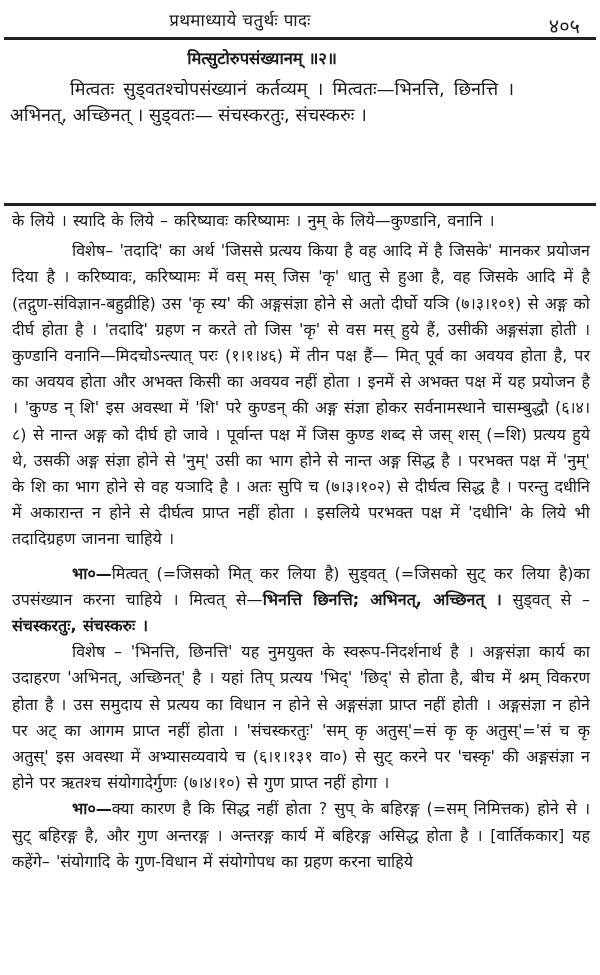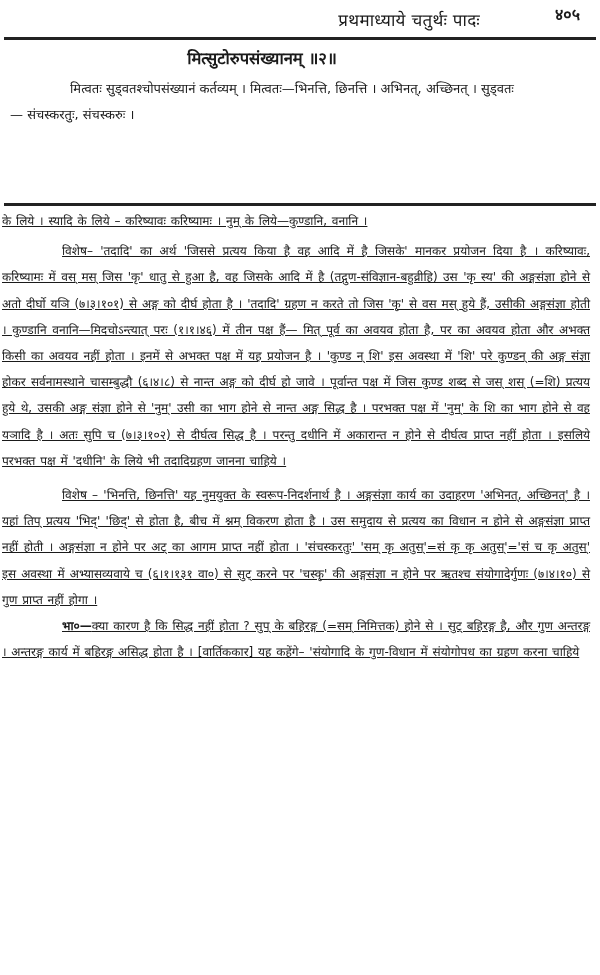--- a/index.html
+++ b/index.html
@@ -1,30 +1,30 @@
 <!DOCTYPE html>
 <html><head>
 <meta charset="utf-8">
 <style>
   html, body { margin:0; padding:0; background:#ffffff; }
   body { width:600px; height:975px; overflow:hidden; color:#1a1a1a;
          font-family: "DejaVu Sans", "Liberation Sans", sans-serif; }
   .page { position:relative; width:600px; height:975px; }
   .header { position:absolute; top:0; left:0; width:600px; height:40px; }
-  .running-head { position:absolute; left:0; width:480px; top:8px; text-align:right;
+  .running-head { position:absolute; left:0; width:480px; top:8px; text-align:center;
                   font-size:17px; letter-spacing:0.3px; }
-  .page-number { position:absolute; right:20px; top:3px; font-size:16px;font-weight:bold; }
+  .page-number { position:absolute; right:20px; top:12px; font-size:20px; }
   .rule-top { position:absolute; left:4px; right:4px; top:37px; height:3px; background:#222; }
   .rule-mid { position:absolute; left:4px; right:4px; top:203px; height:3px; background:#222; }
   .sutra-block { position:absolute; left:0; top:44px; width:524px; }
   .vartika-title { text-align:center; font-size:16.5px; line-height:26px; font-weight:bold; margin:2px 0 4px 0; }
-  .mb-para { font-size:13px; line-height:26px; margin:0 10px 0 10px; text-align:justify; text-align-last:left; }
+  .mb-para { font-size:18px; line-height:26px; margin:0 10px 0 10px; text-align:justify; text-align-last:left; }
   .indent { text-indent:60px; }
   .commentary { position:absolute; left:0; top:208px; width:600px; }
-  .cm-para { font-size:12px; line-height:26.2px; margin:0 10px 0 2px; text-align:justify; word-spacing:1px;text-decoration:underline; }
+  .cm-para { font-size:16px; line-height:26.2px; margin:0 10px 0 12px; text-align:justify; word-spacing:1px; }
   .b { font-weight:bold; }
   .gap { height:4px; }
 </style>
 </head>
 <body>
 
 <div class="page">
 
   <div class="header">
     <div class="running-head">प्रथमाध्याये चतुर्थः पादः</div>
@@ -38,17 +38,18 @@
   </div>
 
   <div class="rule-mid"></div>
 
   <div class="commentary">
     <p class="cm-para">के लिये । स्यादि के लिये – करिष्यावः करिष्यामः । नुम् के लिये—कुण्डानि, वनानि ।</p>
     <div class="gap"></div>
     <p class="cm-para indent">विशेष– 'तदादि' का अर्थ 'जिससे प्रत्यय किया है वह आदि में है जिसके' मानकर प्रयोजन दिया है । करिष्यावः, करिष्यामः में वस् मस् जिस 'कृ' धातु से हुआ है, वह जिसके आदि में है (तद्गुण-संविज्ञान-बहुव्रीहि) उस 'कृ स्य' की अङ्गसंज्ञा होने से अतो दीर्घो यञि (७।३।१०१) से अङ्ग को दीर्घ होता है । 'तदादि' ग्रहण न करते तो जिस 'कृ' से वस मस् हुये हैं, उसीकी अङ्गसंज्ञा होती । कुण्डानि वनानि—मिदचोऽन्त्यात् परः (१।१।४६) में तीन पक्ष हैं— मित् पूर्व का अवयव होता है, पर का अवयव होता और अभक्त किसी का अवयव नहीं होता । इनमें से अभक्त पक्ष में यह प्रयोजन है । 'कुण्ड न् शि' इस अवस्था में 'शि' परे कुण्डन् की अङ्ग संज्ञा होकर सर्वनामस्थाने चासम्बुद्धौ (६।४।८) से नान्त अङ्ग को दीर्घ हो जावे । पूर्वान्त पक्ष में जिस कुण्ड शब्द से जस् शस् (=शि) प्रत्यय हुये थे, उसकी अङ्ग संज्ञा होने से 'नुम्' उसी का भाग होने से नान्त अङ्ग सिद्ध है । परभक्त पक्ष में 'नुम्' के शि का भाग होने से वह यञादि है । अतः सुपि च (७।३।१०२) से दीर्घत्व सिद्ध है । परन्तु दधीनि में अकारान्त न होने से दीर्घत्व प्राप्त नहीं होता । इसलिये परभक्त पक्ष में 'दधीनि' के लिये भी तदादिग्रहण जानना चाहिये ।</p>
     <div class="gap"></div>
     <div class="gap"></div>
+    <p class="cm-para indent"><span class="b">भा०—</span><span>मित्वत् (=जिसको मित् कर लिया है) सुड्वत् (=जिसको सुट् कर लिया है)का उपसंख्यान करना चाहिये । मित्वत् से—</span><span class="b">भिनत्ति छिनत्ति; अभिनत्, अच्छिनत् ।</span><span> सुड्वत् से – </span><span class="b">संचस्करतुः, संचस्करुः ।</span></p>
     <p class="cm-para indent">विशेष – 'भिनत्ति, छिनत्ति' यह नुमयुक्त के स्वरूप-निदर्शनार्थ है । अङ्गसंज्ञा कार्य का उदाहरण 'अभिनत्, अच्छिनत्' है । यहां तिप् प्रत्यय 'भिद्' 'छिद्' से होता है, बीच में श्नम् विकरण होता है । उस समुदाय से प्रत्यय का विधान न होने से अङ्गसंज्ञा प्राप्त नहीं होती । अङ्गसंज्ञा न होने पर अट् का आगम प्राप्त नहीं होता । 'संचस्करतुः' 'सम् कृ अतुस्'=सं कृ कृ अतुस्'='सं च कृ अतुस्' इस अवस्था में अभ्यासव्यवाये च (६।१।१३१ वा०) से सुट् करने पर 'चस्कृ' की अङ्गसंज्ञा न होने पर ऋतश्च संयोगादेर्गुणः (७।४।१०) से गुण प्राप्त नहीं होगा ।</p>
     <p class="cm-para indent"><span class="b">भा०—</span><span>क्या कारण है कि सिद्ध नहीं होता ? सुप् के बहिरङ्ग (=सम् निमित्तक) होने से । सुट् बहिरङ्ग है, और गुण अन्तरङ्ग । अन्तरङ्ग कार्य में बहिरङ्ग असिद्ध होता है । [वार्तिककार] यह कहेंगे– 'संयोगादि के गुण-विधान में संयोगोपध का ग्रहण करना चाहिये</span></p>
   </div>
 
 </div>
 
 </body></html>

